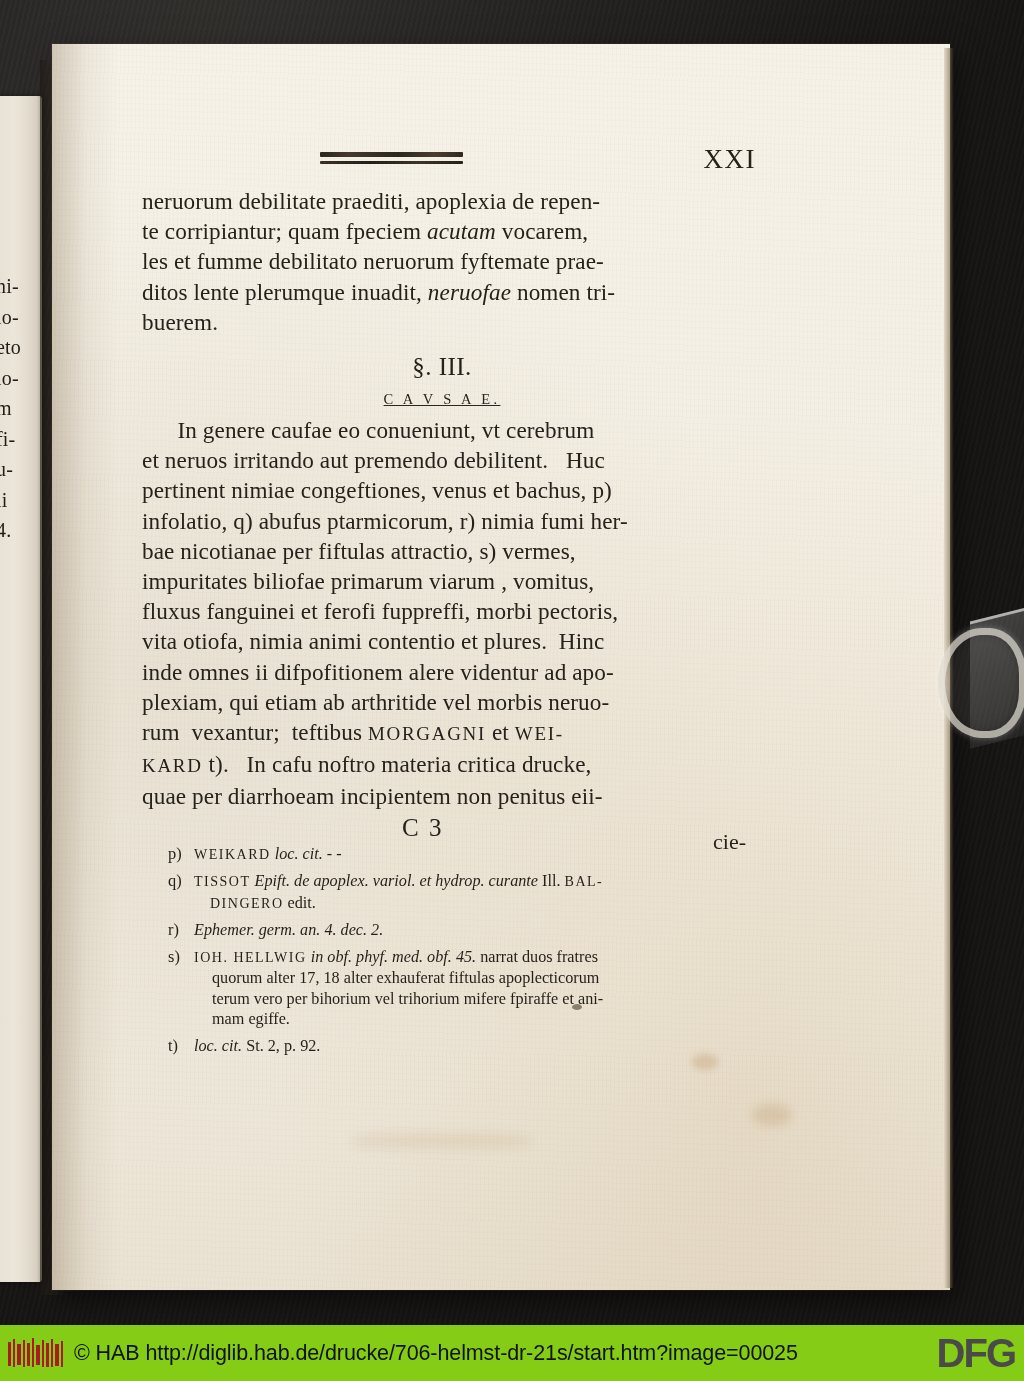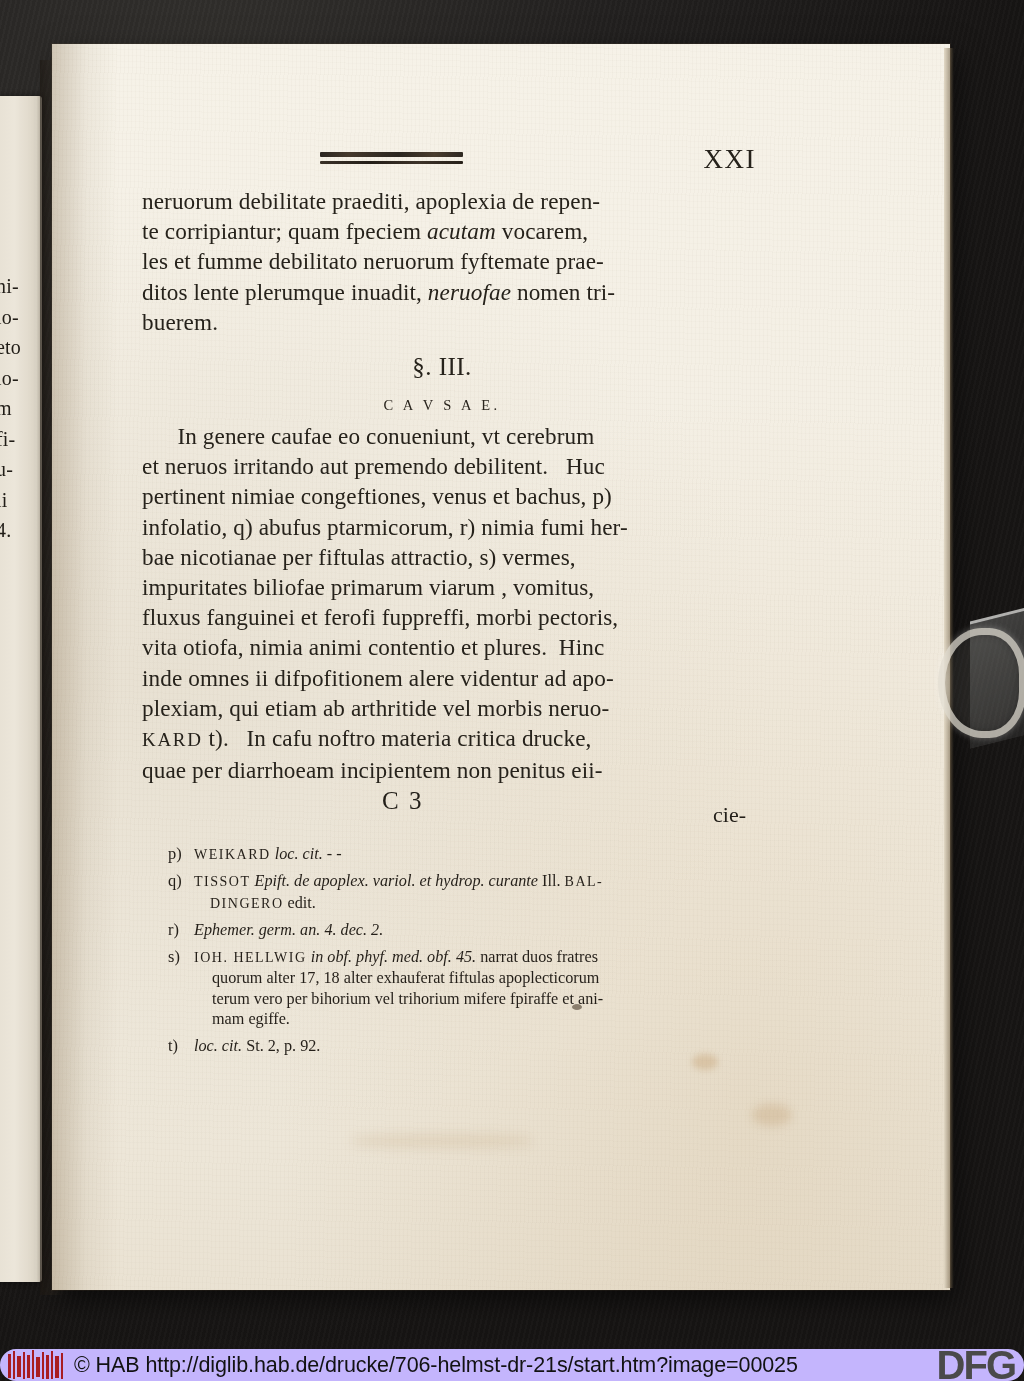--- a/index.html
+++ b/index.html
@@ -161,38 +161,39 @@
     text-align: center;
     font-size: 25px;
     margin-top: 16px;
     letter-spacing: .5px;
     color: #26221b;
   }
   .sect-sub {
     text-align: center;
     font-size: 14.5px;
     letter-spacing: 3.4px;
-    margin-top: 16px;
+    margin-top: 10px;
     margin-bottom: 7px;
     color: #2a251e;
+    text-decoration: underline;
   }
 
   .smallcaps {
     font-size: 19px;
     letter-spacing: 1.7px;
   }
 
   .signature-row {
     position: relative;
     height: 34px;
     margin-top: 2px;
   }
   .sig {
     position: absolute;
-    left: 240px;
+    left: 260px;
     top: 0;
     font-size: 25px;
     letter-spacing: 2px;
   }
   .catchword {
     position: absolute;
     right: -4px;
     top: 15px;
     font-size: 22px;
   }
@@ -265,26 +266,25 @@
     height: 1240px;
     background: linear-gradient(90deg, rgba(226,216,196,.95), rgba(120,104,78,.6) 60%, rgba(0,0,0,.2));
   }
 
   
   .attrib {
     position: absolute;
     left: 0;
     bottom: 0;
     width: 1024px;
-    height: 32px;
-    background: #c4b5fd;
+    height: 56px;
+    background: #84cc16;
     display: flex;
     align-items: center;
     overflow: hidden;
-    border-radius: 17px;
   }
   .hab-logo {
     width: 74px;
     height: 44px;
     flex: 0 0 74px;
     display: flex;
     align-items: center;
     justify-content: center;
   }
   .hab-logo svg { display: block; }
@@ -364,20 +364,21 @@
         <span class="ln">      In genere caufae eo conueniunt, vt cerebrum</span>
         <span class="ln">et neruos irritando aut premendo debilitent.   Huc</span>
         <span class="ln">pertinent nimiae congeftiones, venus et bachus, p)</span>
         <span class="ln">infolatio, q) abufus ptarmicorum, r) nimia fumi her-</span>
         <span class="ln">bae nicotianae per fiftulas attractio, s) vermes,</span>
         <span class="ln">impuritates biliofae primarum viarum , vomitus,</span>
         <span class="ln">fluxus fanguinei et ferofi fuppreffi, morbi pectoris,</span>
         <span class="ln">vita otiofa, nimia animi contentio et plures.  Hinc</span>
         <span class="ln">inde omnes ii difpofitionem alere videntur ad apo-</span>
         <span class="ln">plexiam, qui etiam ab arthritide vel morbis neruo-</span>
+        <span class="ln"><span>rum  vexantur;  teftibus </span><span class="smallcaps">MORGAGNI</span><span> et </span><span class="smallcaps">WEI-</span></span>
         <span class="ln"><span class="smallcaps">KARD</span><span> t).   In cafu noftro materia critica drucke,</span></span>
         <span class="ln">quae per diarrhoeam incipientem non penitus eii-</span>
       </div>
 
       <div class="signature-row">
         <div class="sig">C 3</div>
         <div class="catchword">cie-</div>
       </div>
 
     </div>

